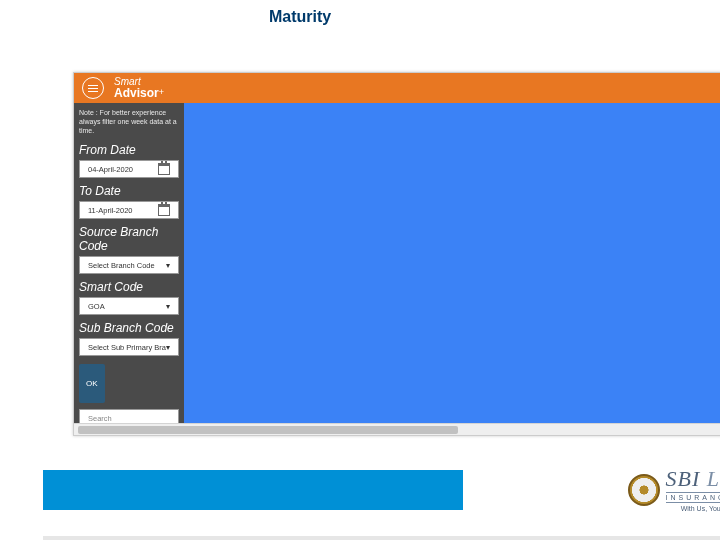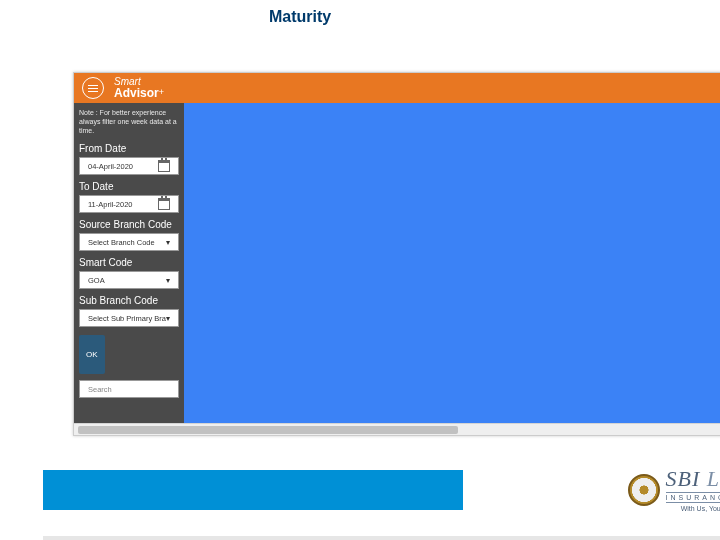--- a/index.html
+++ b/index.html
@@ -40,21 +40,21 @@
   .brand .l2 { font-weight: bold; font-size: 12px; }
   .brand .plus { font-size: 9px; position: relative; top: -2px; }
 
   .sidebar {
     position: absolute; left: 0; top: 30px; bottom: 12px;
     width: 110px; background: #4a4a4a; color: #fff;
     padding: 6px 5px;
     font-size: 8px;
   }
   .note { font-size: 7px; line-height: 1.25; color: #e8e8e8; margin-bottom: 8px; }
-  .field-label { font-size: 10px; color: #fff; margin: 6px 0 3px 0; }
+  .field-label { font-size: 12px; color: #fff; margin: 6px 0 3px 0; font-style: italic; }
   .date-field, .select-field, .search-field {
     background: #fff; color: #333; height: 18px; display: flex; align-items: center;
     justify-content: space-between; padding: 0 8px; border: 1px solid #999;
     font-size: 7.5px;
   }
   .cal-icon {
     width: 12px; height: 12px; border: 1px solid #666; position: relative;
     background: linear-gradient(#666 20%, transparent 20%);
   }
   .cal-icon::before, .cal-icon::after {

